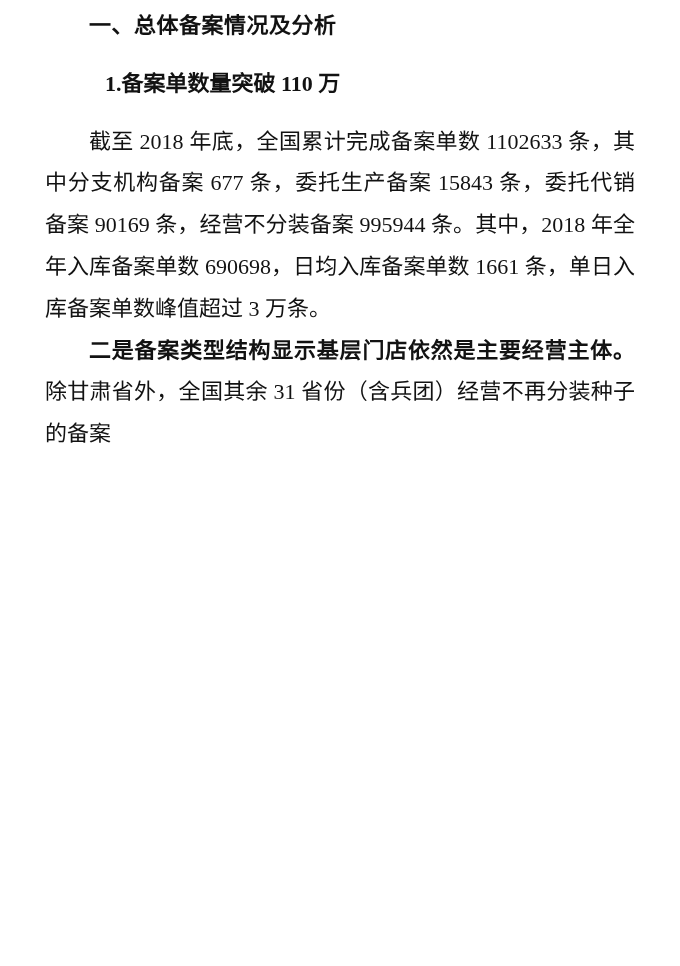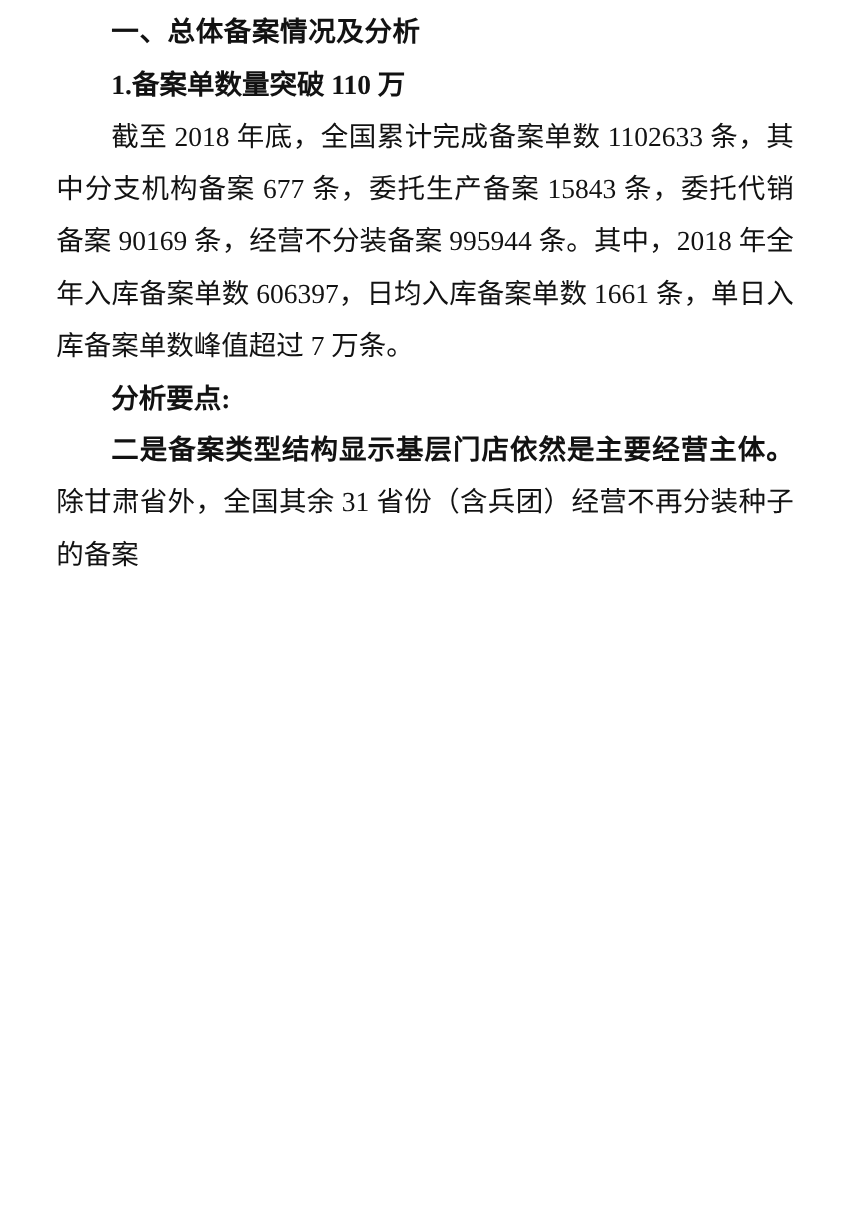--- a/index.html
+++ b/index.html
@@ -23,21 +23,21 @@
   .h-main {
     margin: 0;
     font-family: "Liberation Sans", "DejaVu Sans", sans-serif;
     font-weight: 700;
     font-size: 22px;
     line-height: 41.8px;
     text-indent: 2em;
     letter-spacing: 0.5px;
   }
   .h-sub {
-    margin: 0;
+    margin: 16px;
     font-family: "Liberation Serif", "DejaVu Serif", serif;
     font-weight: 700;
     font-size: 22px;
     line-height: 41.8px;
     text-indent: 2em;
   }
   p.body {
     margin: 0;
     text-indent: 2em;
     text-align: justify;
@@ -50,20 +50,19 @@
 </head>
 <body>
 
 <div class="page">
 
   <h2 class="h-main">一、总体备案情况及分析</h2>
 
 
   <h3 class="h-sub">1.备案单数量突破 110 万</h3>
 
-  <p class="body">截至 2018 年底，全国累计完成备案单数 1102633 条，其中分支机构备案 677 条，委托生产备案 15843 条，委托代销备案 90169 条，经营不分装备案 995944 条。其中，2018 年全年入库备案单数 606397，日均入库备案单数 1661 条，单日入库备案单数峰值超过 7 万条。</p>
+  <p class="body">截至 2018 年底，全国累计完成备案单数 1102633 条，其中分支机构备案 677 条，委托生产备案 15843 条，委托代销备案 90169 条，经营不分装备案 995944 条。其中，2018 年全年入库备案单数 690698，日均入库备案单数 1661 条，单日入库备案单数峰值超过 3 万条。</p>
 
-  <h3 class="h-sub">分析要点:</h3>
 
 
   <p class="body"><b>二是备案类型结构显示基层门店依然是主要经营主体。</b><span>除甘肃省外，全国其余 31 省份（含兵团）经营不再分装种子的备案</span></p>
 
 </div>
 
 </body></html>

